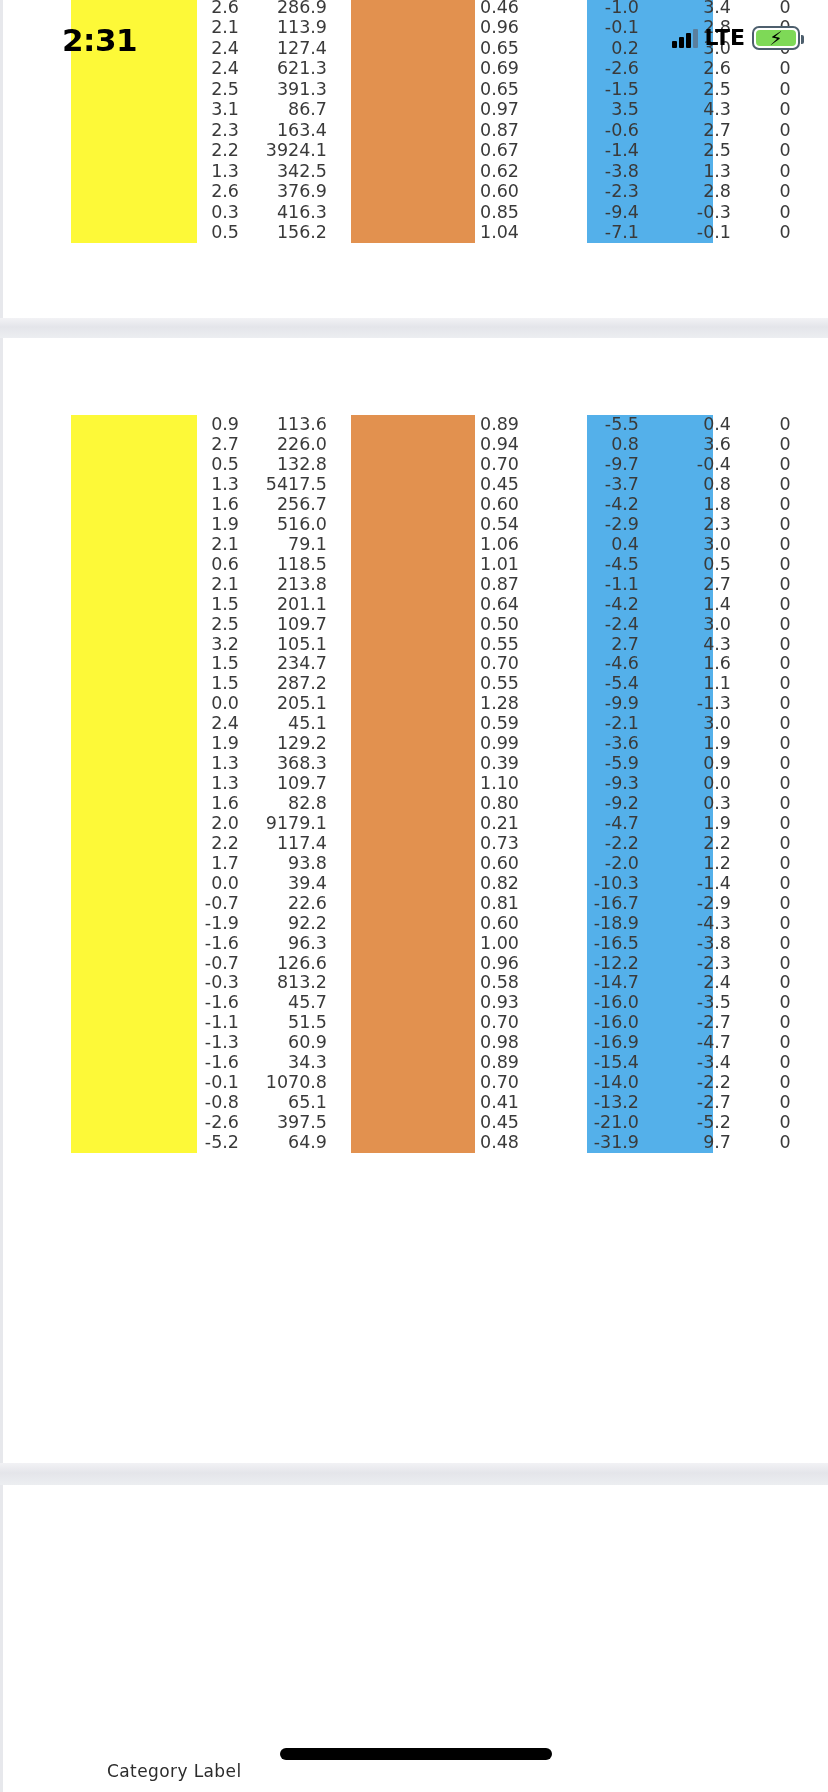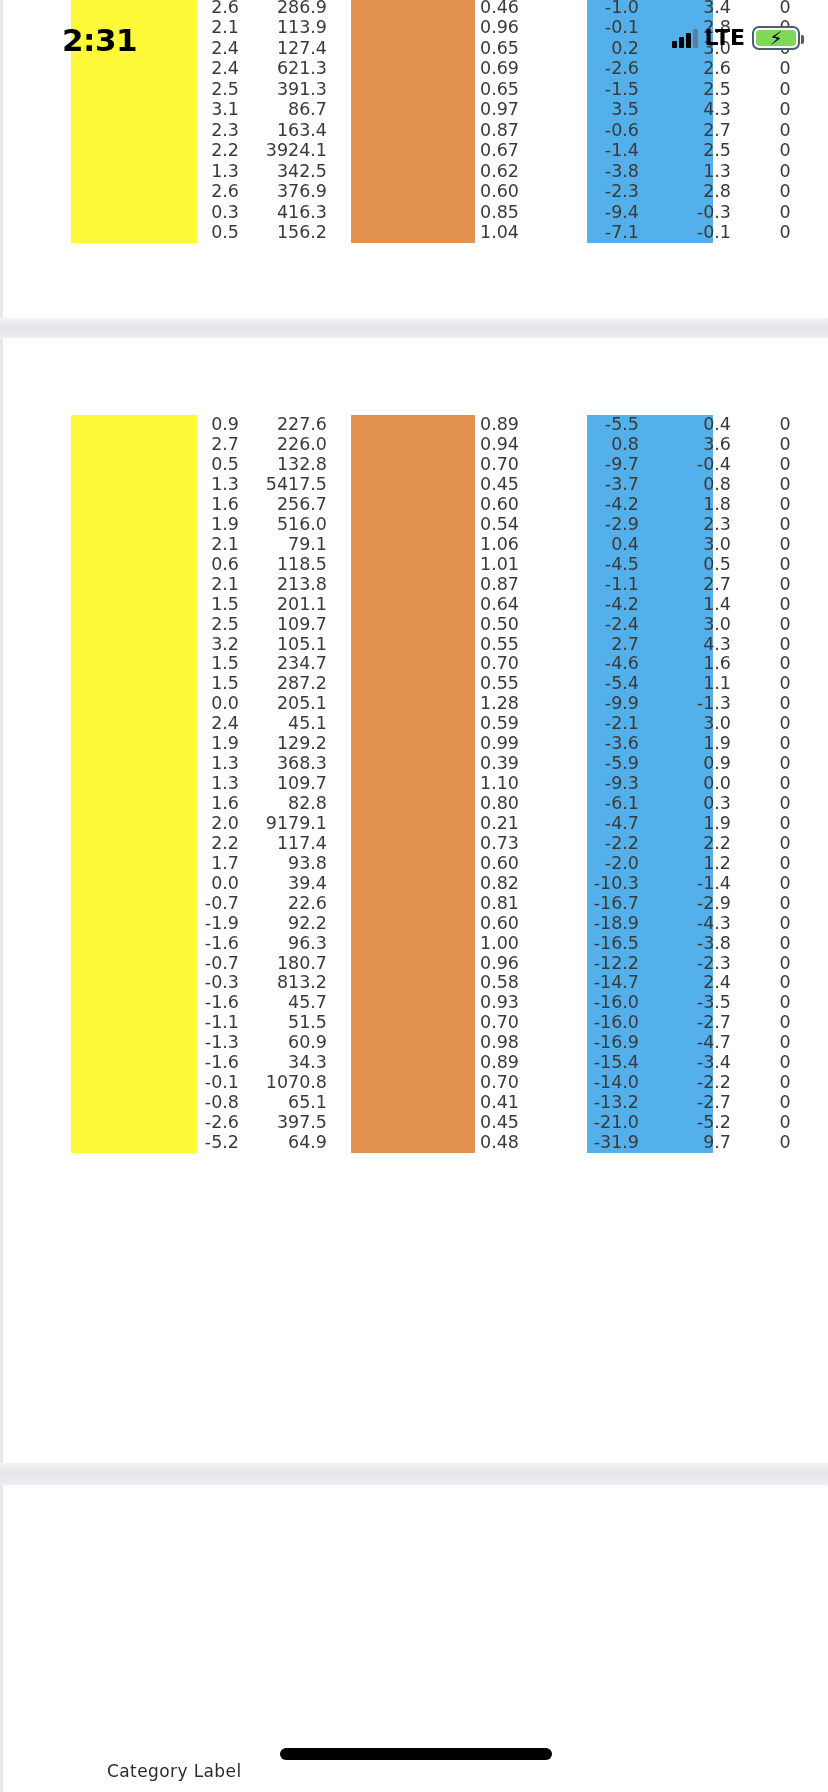--- a/index.html
+++ b/index.html
@@ -347,21 +347,21 @@
           <col class="col-d">
         <col class="col-e">
           <col class="col-f">
           <col class="col-g">
           <col class="col-h">
       </colgroup>
       <tbody id="tbody-bottom">
           <tr style="height: 19.95px;">
             <td class="v-a"></td>
             <td class="v-b">0.9</td>
-            <td class="v-c">227.6</td>
+            <td class="v-c">113.6</td>
             <td class="v-d"></td>
             <td class="v-e">0.89</td>
             <td class="v-f">-5.5</td>
             <td class="v-g">0.4</td>
             <td class="v-h">0</td>
           </tr>
           <tr style="height: 19.95px;">
             <td class="v-a"></td>
             <td class="v-b">2.7</td>
             <td class="v-c">226.0</td>
@@ -540,21 +540,21 @@
             <td class="v-f">-9.3</td>
             <td class="v-g">0.0</td>
             <td class="v-h">0</td>
           </tr>
           <tr style="height: 19.95px;">
             <td class="v-a"></td>
             <td class="v-b">1.6</td>
             <td class="v-c">82.8</td>
             <td class="v-d"></td>
             <td class="v-e">0.80</td>
-            <td class="v-f">-6.1</td>
+            <td class="v-f">-9.2</td>
             <td class="v-g">0.3</td>
             <td class="v-h">0</td>
           </tr>
           <tr style="height: 19.95px;">
             <td class="v-a"></td>
             <td class="v-b">2.0</td>
             <td class="v-c">9179.1</td>
             <td class="v-d"></td>
             <td class="v-e">0.21</td>
             <td class="v-f">-4.7</td>
@@ -617,21 +617,21 @@
             <td class="v-c">96.3</td>
             <td class="v-d"></td>
             <td class="v-e">1.00</td>
             <td class="v-f">-16.5</td>
             <td class="v-g">-3.8</td>
             <td class="v-h">0</td>
           </tr>
           <tr style="height: 19.95px;">
             <td class="v-a"></td>
             <td class="v-b">-0.7</td>
-            <td class="v-c">180.7</td>
+            <td class="v-c">126.6</td>
             <td class="v-d"></td>
             <td class="v-e">0.96</td>
             <td class="v-f">-12.2</td>
             <td class="v-g">-2.3</td>
             <td class="v-h">0</td>
           </tr>
           <tr style="height: 19.95px;">
             <td class="v-a"></td>
             <td class="v-b">-0.3</td>
             <td class="v-c">813.2</td>

